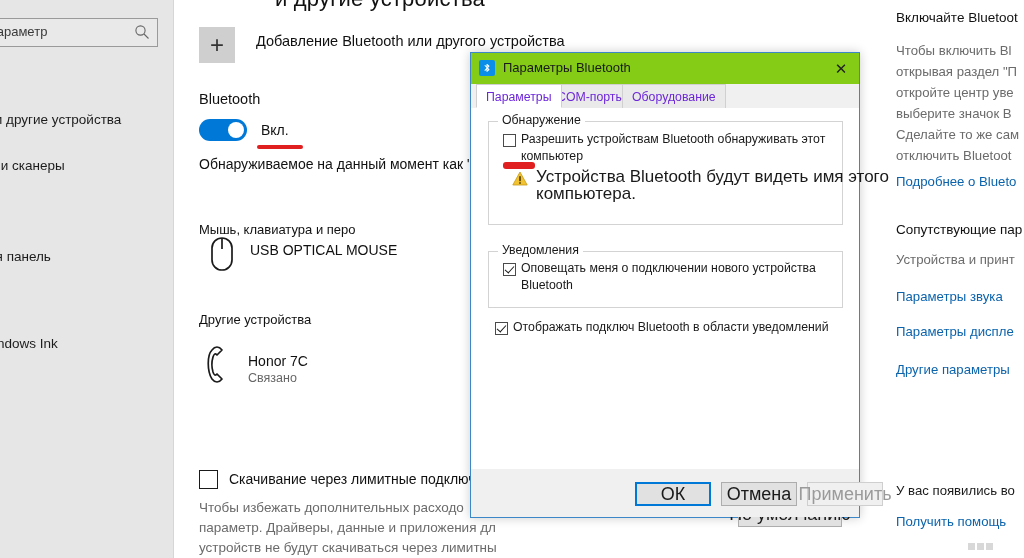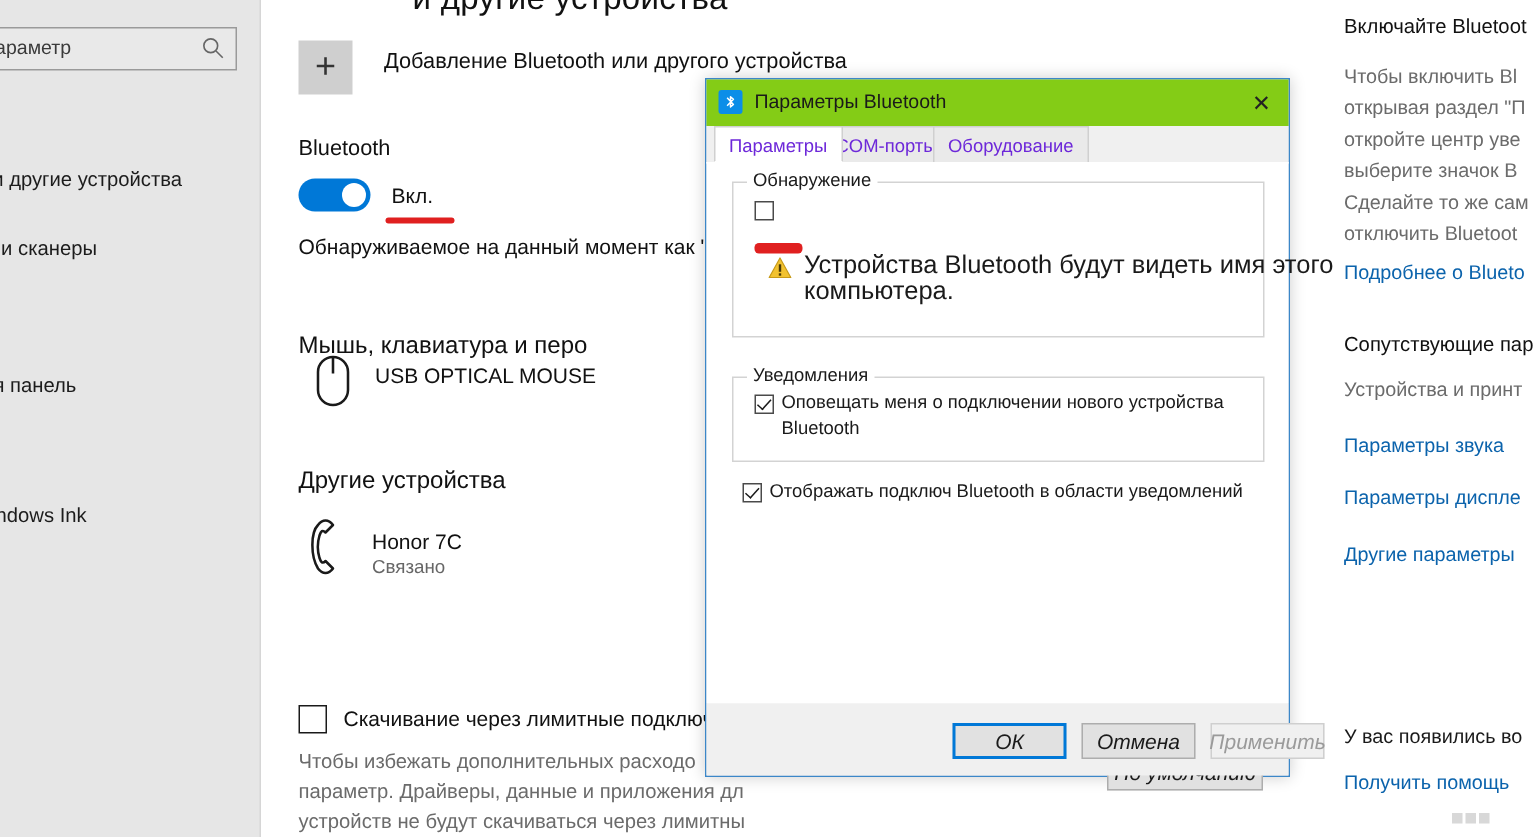--- a/index.html
+++ b/index.html
@@ -164,21 +164,21 @@
     position: absolute;
     left: 24px;
     top: 156px;
     font-size: 14px;
     color: #111;
     white-space: nowrap;
   }
   .section-head {
     position: absolute;
     left: 24px;
-    font-size: 16px;
+    font-size: 13px;
     color: #111;
     white-space: nowrap;
     text-align: center;
   }
   .sh-mouse { top: 222px; }
   .sh-other { top: 312px; }
   .dev-row { position: absolute; }
   .dev-mouse { left: 30px; top: 234px; }
   .dev-phone { left: 28px; top: 345px; }
   .dev-icon {
@@ -442,27 +442,26 @@
     width: 32px;
     height: 7px;
     background: #e02020;
     border-radius: 3px;
   }
   .btn {
     position: absolute;
     background: #e1e1e1;
     border: 1px solid #adadad;
     box-sizing: border-box;
-    font-size: 14px;
+    font-size: 18px;
     color: #1a1a1a;
     display: flex;
     align-items: center;
     justify-content: center;
     white-space: nowrap;
-    font-style: italic;
   }
   .btn-default-settings { right: 17px; top: 393px; width: 104px; height: 25px; }
   .footerbar {
     position: absolute;
     left: 0;
     bottom: 0;
     width: 100%;
     height: 48px;
     background: #f0f0f0;
   }
@@ -574,20 +573,22 @@
       <div class="tab active" style="left:5px">Параметры</div>
       <div class="tab" style="left:76px">COM-порты</div>
       <div class="tab" style="left:151px">Оборудование</div>
     </div>
 
     <div class="dlg-body">
 
       <div class="groupbox gb-discovery">
         <div class="gb-legend">Обнаружение</div>
         <div class="cbox" style="left:14px; top:12px"></div>
+        <div class="cb-text" style="left:32px; top:9px">Разрешить устройствам Bluetooth обнаруживать этот
+компьютер</div>
         <div class="red-mark-2"></div>
         <svg class="warn-icon" viewBox="0 0 16 15">
           <path d="M8 1 L15.2 14 L0.8 14 Z" fill="#f2c230" stroke="#c79a18" stroke-width="0.8" stroke-linejoin="round"></path>
           <rect x="7.2" y="5.2" width="1.6" height="5" fill="#4a3a05"></rect>
           <rect x="7.2" y="11.2" width="1.6" height="1.6" fill="#4a3a05"></rect>
         </svg>
         <div class="warn-text">Устройства Bluetooth будут видеть имя этого
 компьютера.</div>
       </div>
 

